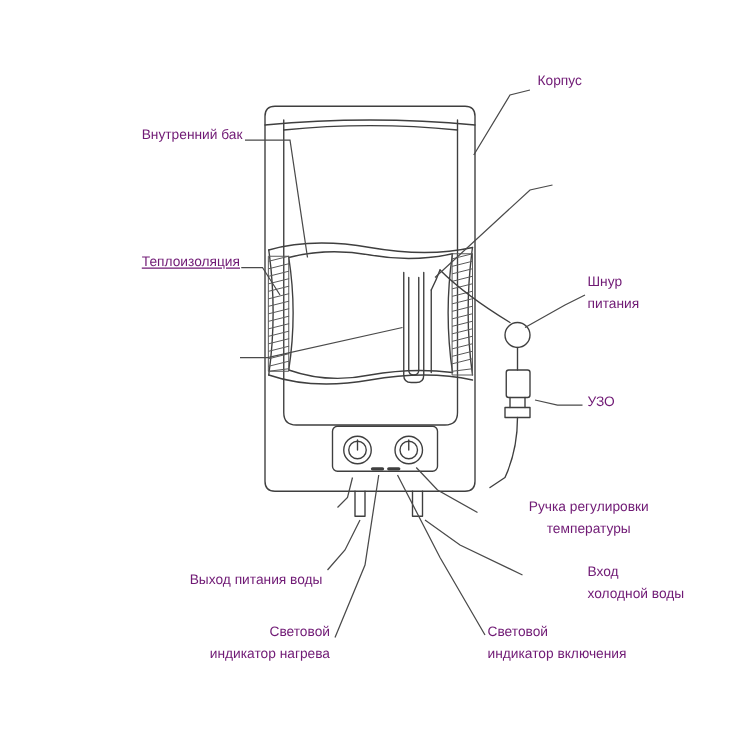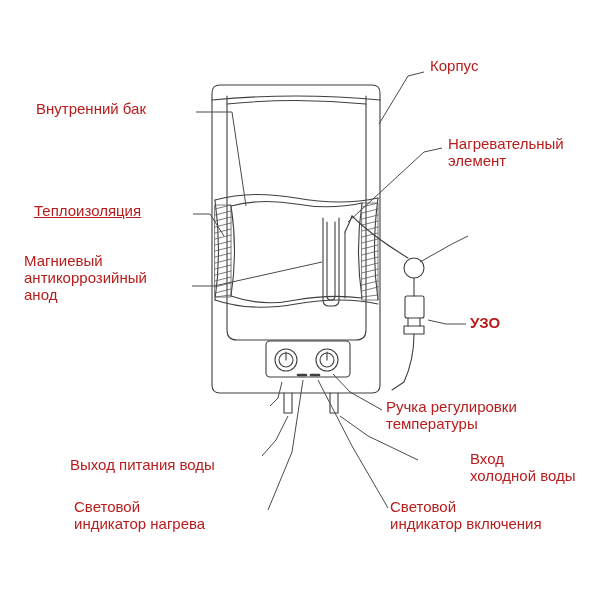--- a/index.html
+++ b/index.html
@@ -18,27 +18,27 @@
   #diagram-svg {
     position: absolute;
     left: 0;
     top: 0;
     width: 600px;
     height: 600px;
   }
   .label {
     position: absolute;
     font-family: "Liberation Sans", sans-serif;
-    font-size: 15px;
+    font-size: 11px;
     line-height: 17px;
-    color: #b91c1c;
+    color: #701a75;
     white-space: pre-line;
   }
   .label.right  { text-align: left; }
-  .label.left   { }
+  .label.left   { text-align: right; }
 </style>
 </head>
 <body>
 
 <div id="stage">
 
   <svg id="diagram-svg" viewBox="0 0 600 600">
     <g fill="none" stroke="#3f3f3f" stroke-width="1.1" stroke-linejoin="round" stroke-linecap="round">
 
       <g>
@@ -133,34 +133,31 @@
       <path d="M418,460 L368,436 L340,416"></path>
       <path d="M268,510 L292,452 L303,380"></path>
       <path d="M388,508 L352,446 L318,380"></path>
     </g>
   </svg>
 
   <div class="label right" style="left:430px; top:57px;">Корпус</div>
 
   <div class="label left" style="left:36px; top:100px; width:158px;">Внутренний бак</div>
 
-  <div class="label right" style="left:448px; top:135px; width:140px;">Нагревательный
-элемент</div>
 
   <div class="label left" style="left:34px; top:202px; width:158px;text-decoration:underline;">Теплоизоляция</div>
 
-
-  <div class="label left" style="left:24px; top:252px; width:166px;">Магниевый
-антикоррозийный
-анод</div>
-
-  <div class="label right" style="left:470px; top:314px;font-weight:bold;">УЗО</div>
+  <div class="label right" style="left:470px; top:218px; width:110px;">Шнур
+питания</div>
 
 
-  <div class="label right" style="left:386px; top:398px; width:170px;">Ручка регулировки
+  <div class="label right" style="left:470px; top:314px;">УЗО</div>
+
+
+  <div class="label right" style="left:386px; top:398px; width:170px;text-align:center;">Ручка регулировки
 температуры</div>
 
   <div class="label left" style="left:70px; top:456px; width:188px;">Выход питания воды</div>
 
   <div class="label right" style="left:422px; top:450px; width:140px;margin-left:48px;">Вход
 холодной воды</div>
 
   <div class="label left" style="left:74px; top:498px; width:190px;">Световой
 индикатор нагрева</div>
 

